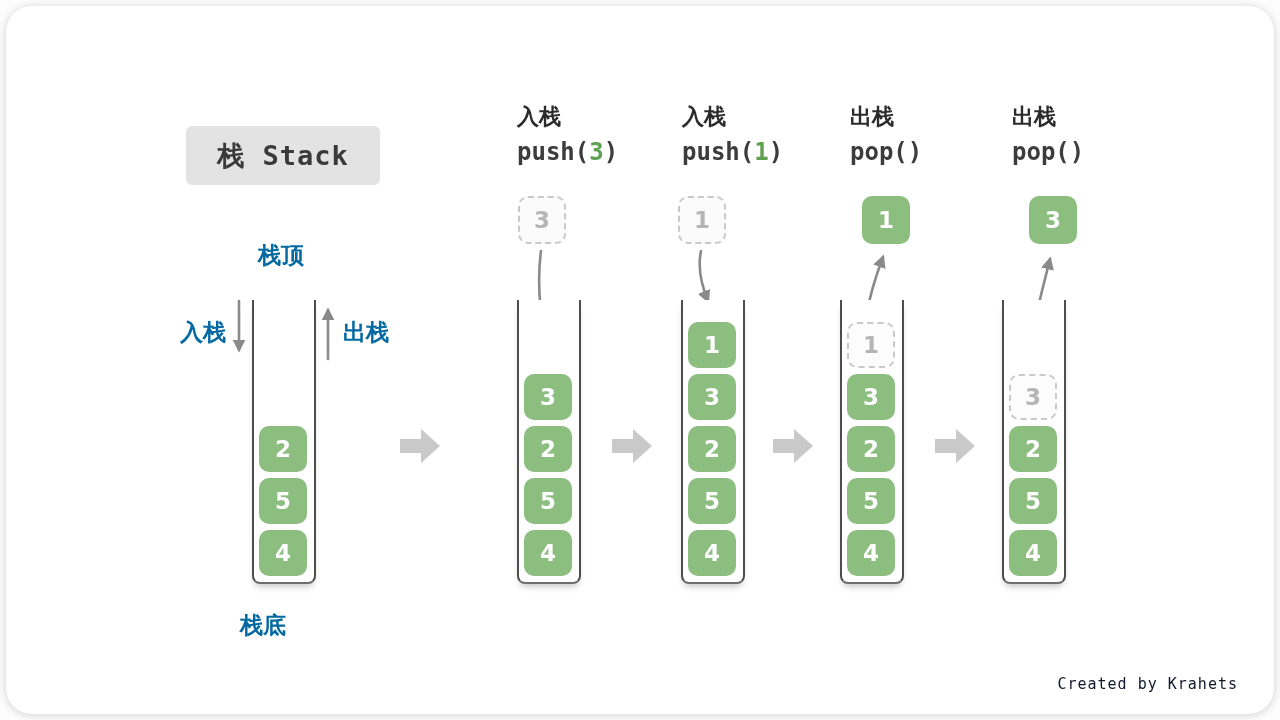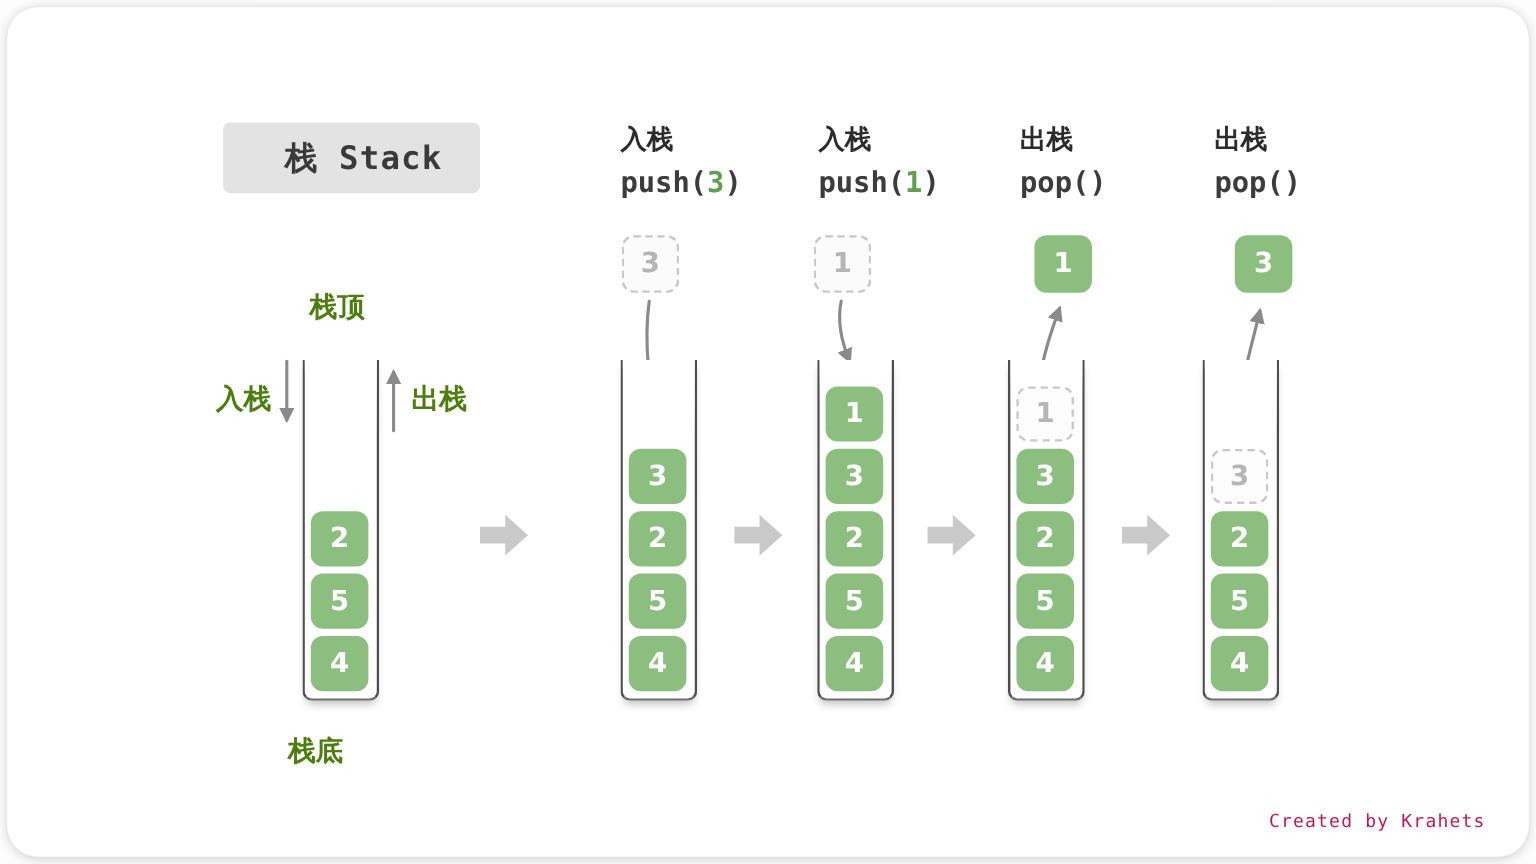--- a/index.html
+++ b/index.html
@@ -1,27 +1,27 @@
 <!DOCTYPE html>
 <html style="--box-green: #8CBE80; --code-green: #5FA050; --arrow-gray: #8a8a8a; --block-arrow-gray: #c9c9c9; --title-bg: #e3e3e3; --ghost-border: #c9c9c9; --ghost-text: #b5b5b5;"><head>
 <meta charset="utf-8">
 <style>
   html,body{margin:0;padding:0;background:#fdfdfd;}
   #canvas{position:relative;width:1280px;height:720px;overflow:hidden;
           font-family:"DejaVu Sans",sans-serif;}
   #card{position:absolute;left:6px;top:6px;right:6px;bottom:6px;background:#ffffff;
         border-radius:26px;box-shadow:0 1px 10px rgba(0,0,0,0.18);}
   
-  .title-box{position:absolute;left:186px;top:102px;width:194px;height:59px;
+  .title-box{position:absolute;left:186px;top:126px;width:194px;height:59px;
              background:var(--title-bg,#e3e3e3);border-radius:6px;
              display:flex;align-items:center;justify-content:center;
              font-family:"DejaVu Sans Mono",monospace;font-size:27px;font-weight:bold;
-             color:#3a3a3a;letter-spacing:1px;padding-left:20px;}
+             color:#3a3a3a;letter-spacing:1px;}
   
-  .cn-label{position:absolute;font-weight:bold;color:#4d7c0f;font-size:23px;white-space:nowrap;}
+  .cn-label{position:absolute;font-weight:bold;color:#0369a1;font-size:23px;white-space:nowrap;}
   
   .col-header{position:absolute;top:102px;white-space:nowrap;}
   .col-header .cn{font-size:22px;line-height:30px;font-weight:bold;color:#2b2b2b;}
   .col-header .code{font-family:"DejaVu Sans Mono",monospace;font-size:24px;line-height:32px;
                     margin-top:4px;color:#3c3c3c;font-weight:600;}
   .col-header .code .arg{color:var(--code-green,#5FA050);font-weight:bold;}
   
   .stack-container{position:absolute;top:300px;width:60px;height:282px;background:#ffffff;
                    border-left:2px solid #4d4d4d;border-right:2px solid #4d4d4d;
                    border-bottom:2px solid #6e6e6e;
@@ -39,21 +39,21 @@
              font-size:23px;font-weight:bold;}
   .float-box.ghost{background:#fbfbfb;border:2px dashed var(--ghost-border,#c9c9c9);
                    color:var(--ghost-text,#b5b5b5);width:44px;height:44px;}
   .float-box.solid{background:var(--box-green,#8CBE80);color:#ffffff;}
   
   #overlay{position:absolute;left:0;top:0;pointer-events:none;}
   .flow{stroke:var(--arrow-gray,#8a8a8a);stroke-width:2.6;fill:none;stroke-linecap:round;}
   .block-arrow{fill:var(--block-arrow-gray,#c9c9c9);}
   
   .watermark{position:absolute;top:675px;right:42px;font-family:"DejaVu Sans Mono",monospace;
-             font-size:15px;color:#be185d;letter-spacing:1px;}
+             font-size:15px;color:#0f172a;letter-spacing:1px;}
 </style>
 </head>
 <body>
 
 <div id="canvas">
   <div id="card"></div>
 
   <div class="title-box">栈 Stack</div>
 
   <div class="cn-label" style="left:258px;top:240px;">栈顶</div>

